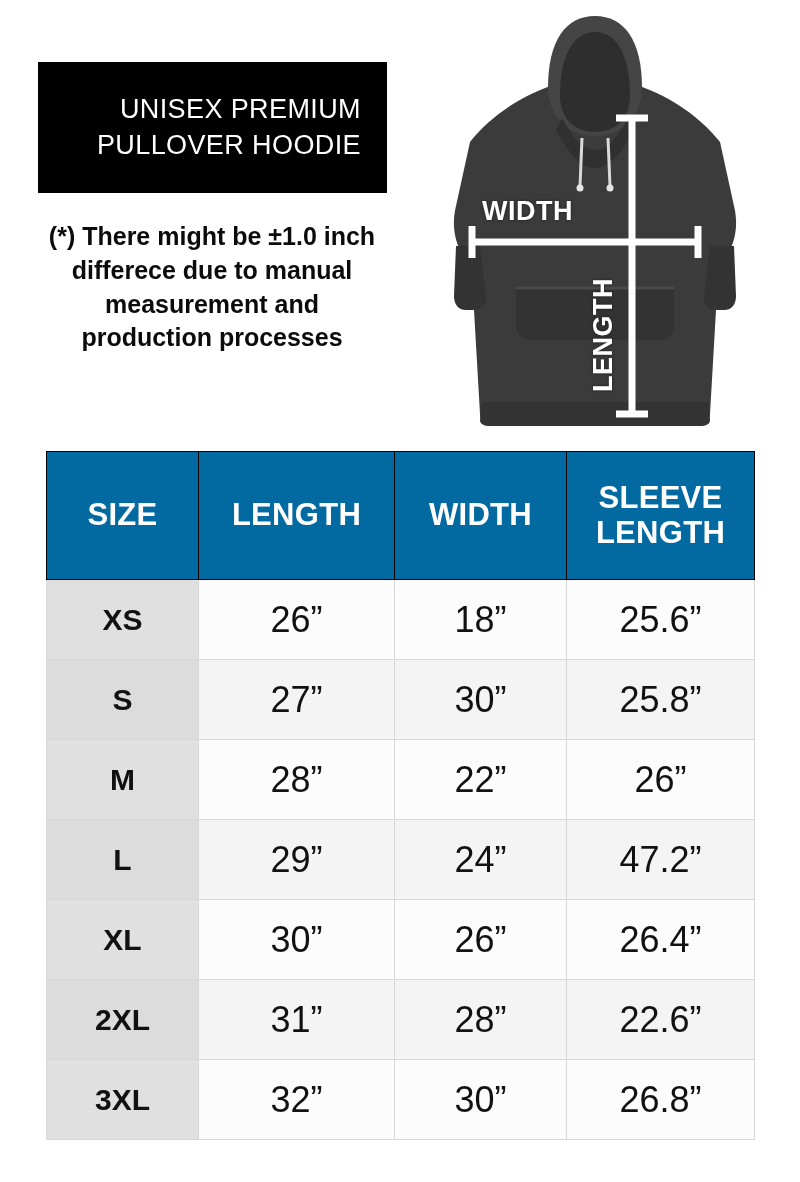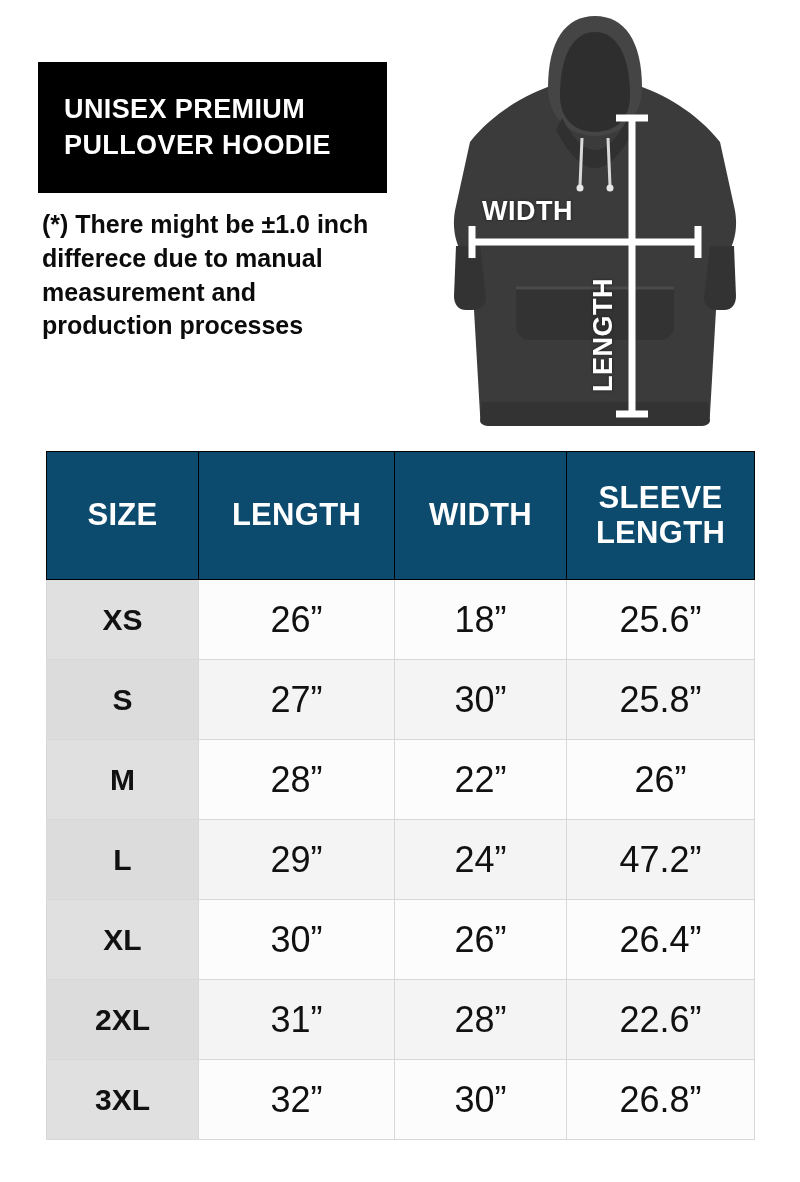--- a/index.html
+++ b/index.html
@@ -26,36 +26,38 @@
     height: 131px;
     background: #000000;
     display: flex;
     flex-direction: column;
     justify-content: center;
     padding: 0 26px;
   }
   .title-line {
     color: #ffffff;
     font-size: 27px;
-    font-weight: bold;
+    font-weight: normal;
     letter-spacing: 0.4px;
     line-height: 1.32;
     white-space: nowrap;
+    text-align: right;
   }
 
   
   .disclaimer {
     position: absolute;
     left: 42px;
-    top: 208px;
+    top: 220px;
     width: 340px;
     color: #0b0b0b;
     font-size: 25px;
     font-weight: bold;
     line-height: 1.35;
+    text-align: center;
   }
 
   
   .hoodie-art {
     position: absolute;
     left: 398px;
     top: 10px;
     width: 392px;
     height: 420px;
   }
@@ -92,21 +94,21 @@
     width: 708px;
     border-collapse: collapse;
     table-layout: fixed;
   }
   .size-table col.c0 { width: 152px; }
   .size-table col.c1 { width: 196px; }
   .size-table col.c2 { width: 172px; }
   .size-table col.c3 { width: 188px; }
 
   .size-table thead th {
-    background: #0c4a6e;
+    background: #0369a1;
     color: #ffffff;
     font-size: 31px;
     font-weight: bold;
     height: 128px;
     vertical-align: middle;
     text-align: center;
     line-height: 1.12;
     letter-spacing: 0.3px;
     border: 1px solid #000000;
   }

